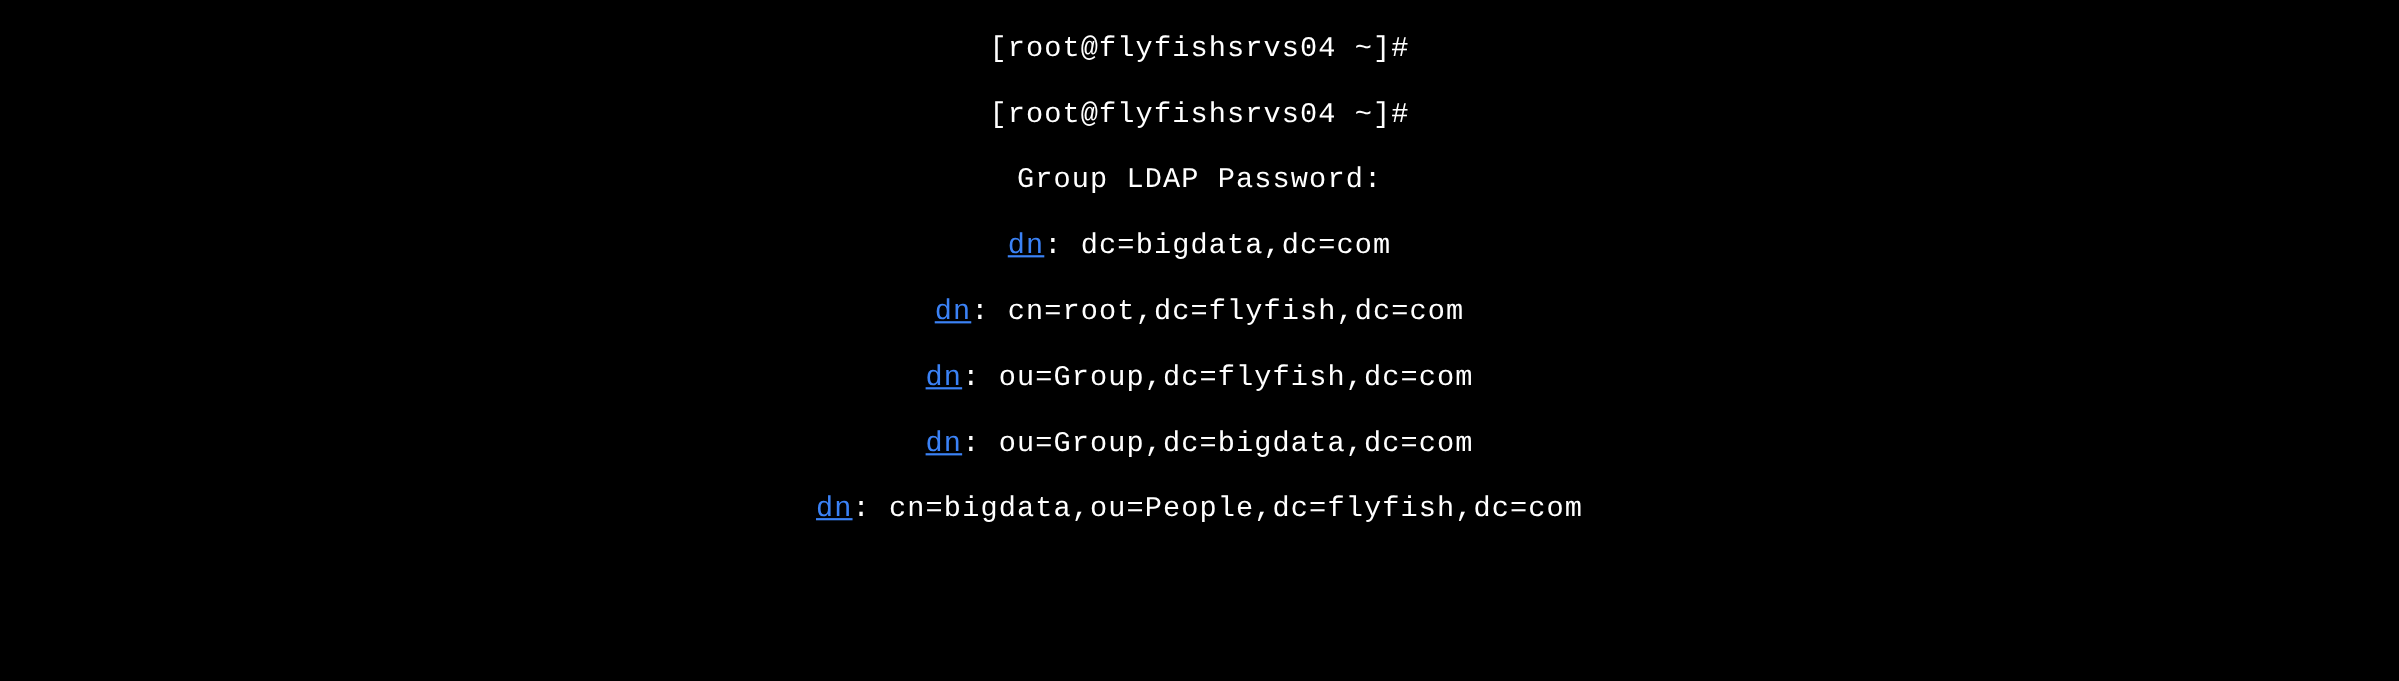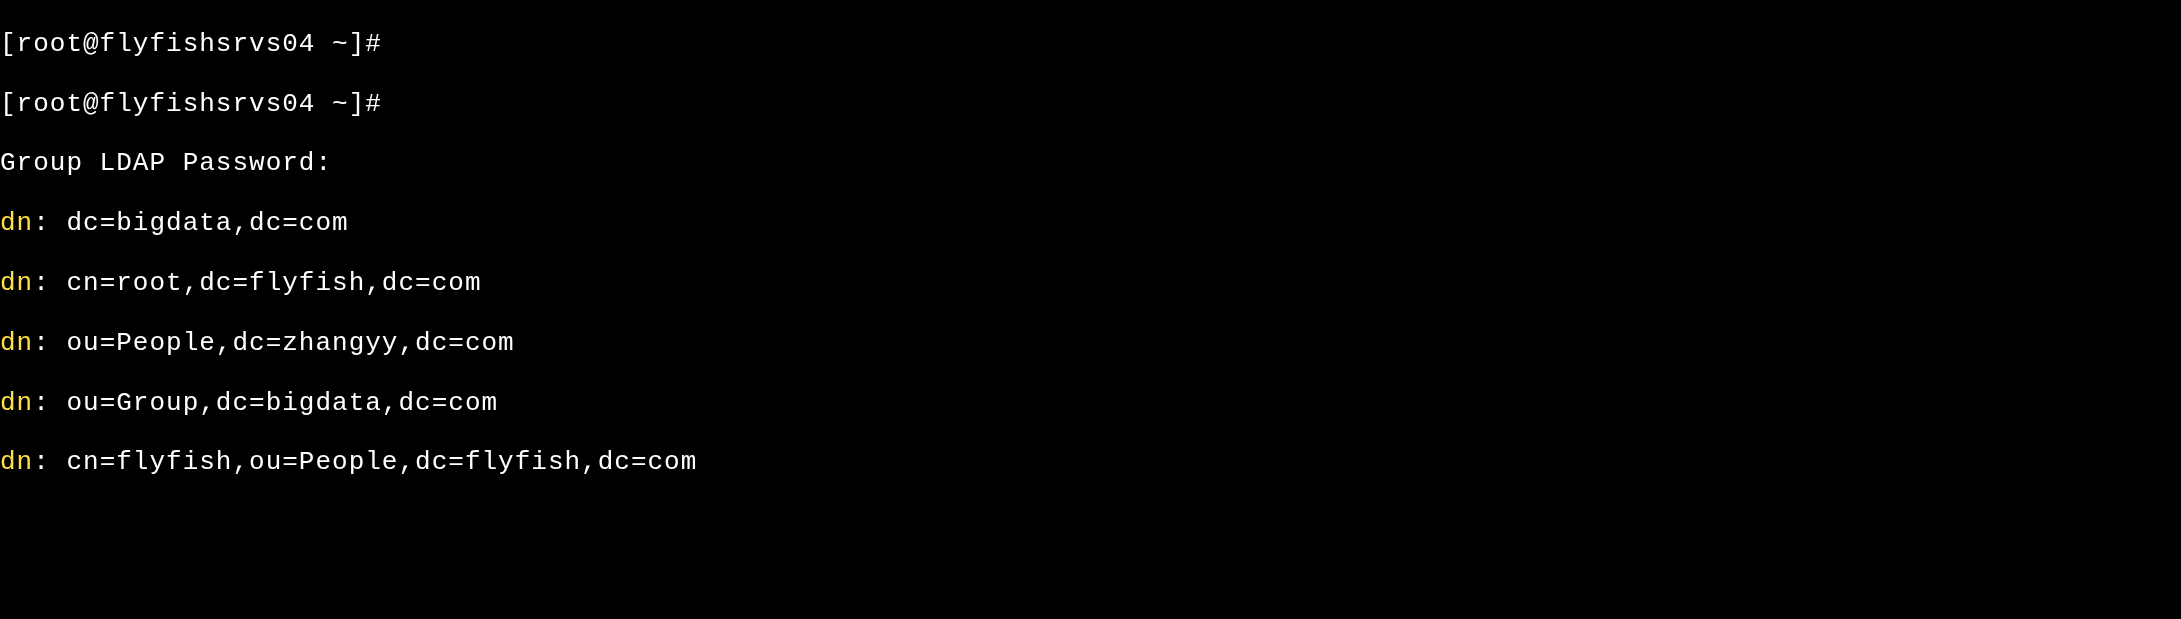--- a/index.html
+++ b/index.html
@@ -17,35 +17,37 @@
       width: 2181px;
       height: 619px;
       overflow: hidden;
       letter-spacing: 1px;
     }
     .terminal {
       white-space: pre;
     }
     .line {
       display: block;
+      text-align: center;
     }
     .highlight {
-      color: #fde047;
+      color: #3b82f6;
+      text-decoration: underline;
     }
   </style>
 </head>
 <body>
 
 <div class="terminal">
 <span class="line">[root@flyfishsrvs04 ~]#</span>
 <span class="line">[root@flyfishsrvs04 ~]#</span>
 <span class="line">Group LDAP Password:</span>
 <span class="line"><span class="highlight">dn</span><span>: dc=bigdata,dc=com</span></span>
 <span class="line"><span class="highlight">dn</span><span>: cn=root,dc=flyfish,dc=com</span></span>
-<span class="line"><span class="highlight">dn</span><span>: ou=People,dc=zhangyy,dc=com</span></span>
+<span class="line"><span class="highlight">dn</span><span>: ou=Group,dc=flyfish,dc=com</span></span>
 <span class="line"><span class="highlight">dn</span><span>: ou=Group,dc=bigdata,dc=com</span></span>
-<span class="line"><span class="highlight">dn</span><span>: cn=flyfish,ou=People,dc=flyfish,dc=com</span></span>
+<span class="line"><span class="highlight">dn</span><span>: cn=bigdata,ou=People,dc=flyfish,dc=com</span></span>
 
 
 
 
 
 </div>
 
 </body></html>

